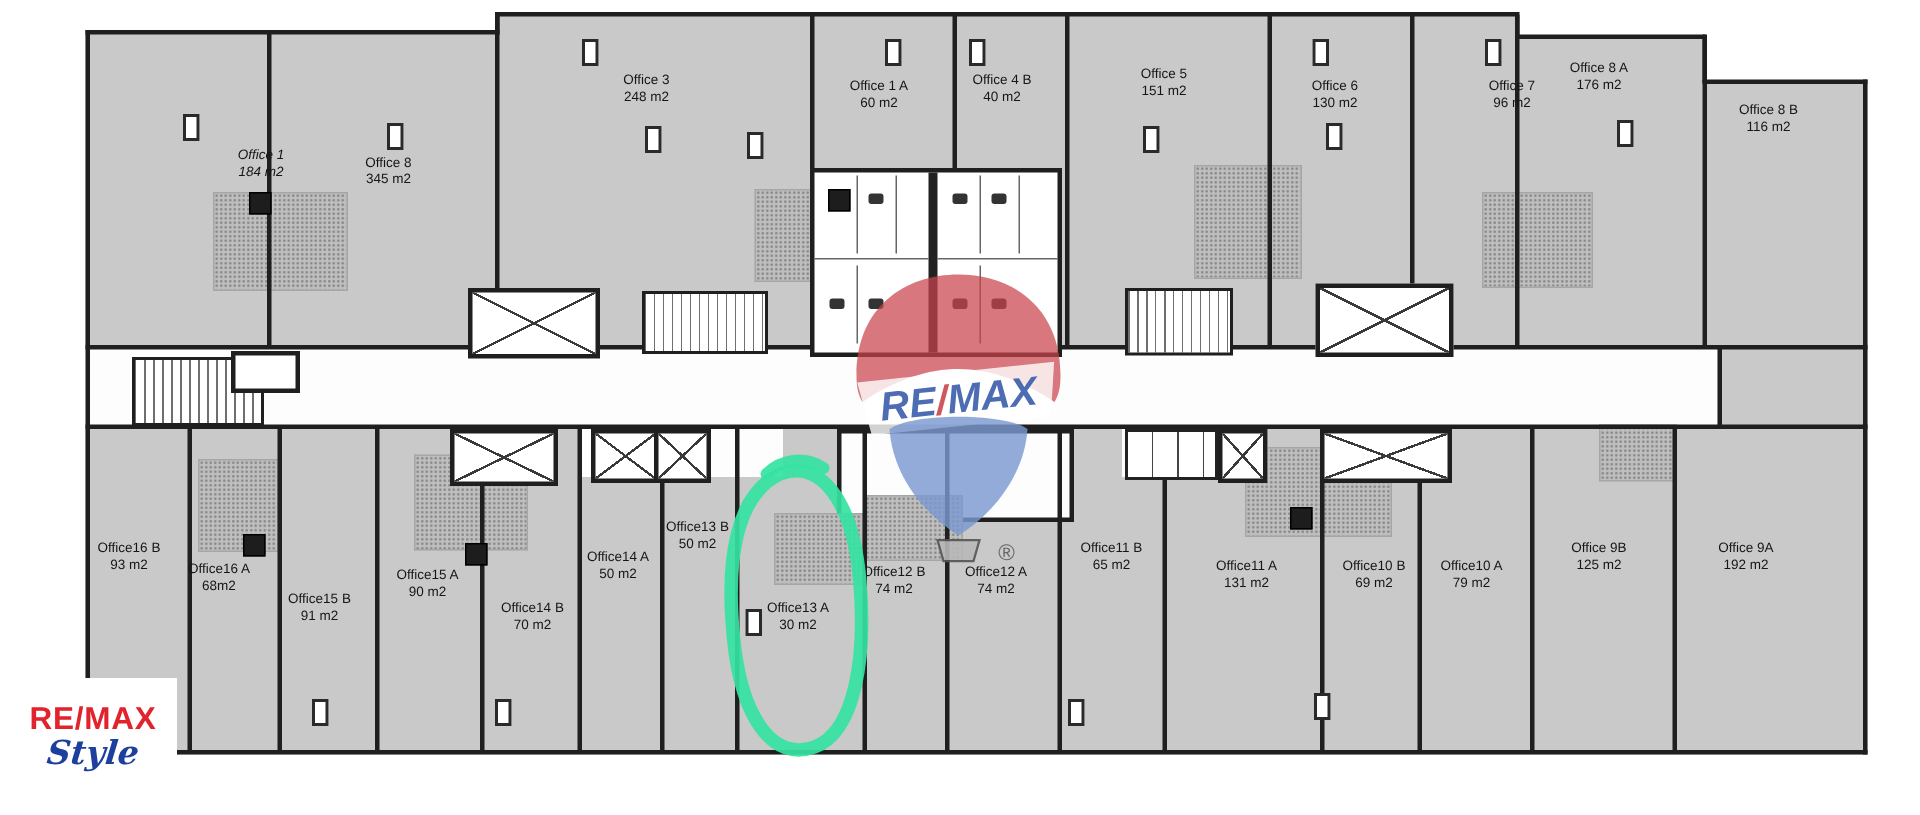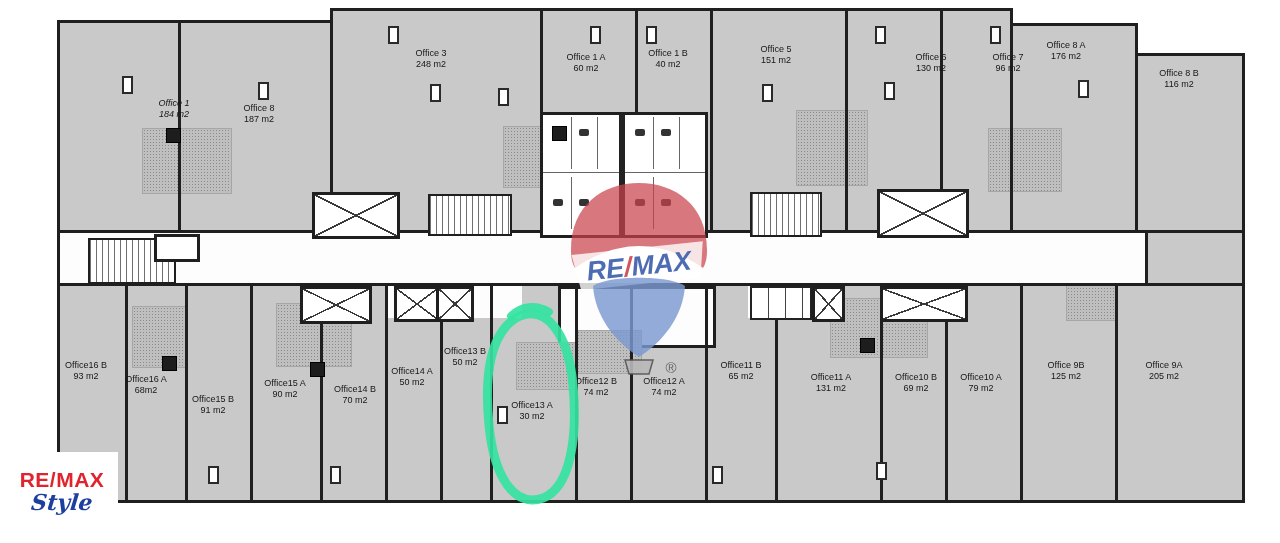--- a/index.html
+++ b/index.html
@@ -158,46 +158,46 @@
   <div class="col" style="left:712px;top:466px;"></div>
   <div class="col" style="left:876px;top:462px;"></div>
 
   <div class="dbox" style="left:166px;top:128px;"></div>
   <div class="dbox" style="left:162px;top:356px;"></div>
   <div class="dbox" style="left:310px;top:362px;"></div>
   <div class="dbox" style="left:860px;top:338px;"></div>
   <div class="dbox" style="left:552px;top:126px;"></div>
 
   <div class="label" style="left:128px;top:98px;font-style:italic;"><span>Office 1</span><br><span>184 m2</span></div>
-  <div class="label" style="left:213px;top:103px;"><span>Office 8</span><br><span>187 m2</span></div>
+  <div class="label" style="left:213px;top:103px;"><span>Office 8</span><br><span>345 m2</span></div>
   <div class="label" style="left:385px;top:48px;"><span>Office 3</span><br><span>248 m2</span></div>
   <div class="label" style="left:540px;top:52px;"><span>Office 1 A</span><br><span>60 m2</span></div>
-  <div class="label" style="left:622px;top:48px;"><span>Office 1 B</span><br><span>40 m2</span></div>
+  <div class="label" style="left:622px;top:48px;"><span>Office 4 B</span><br><span>40 m2</span></div>
   <div class="label" style="left:730px;top:44px;"><span>Office 5</span><br><span>151 m2</span></div>
-  <div class="label" style="left:846px;top:52px;padding-left:39px;"><span>Office 6</span><br><span>130 m2</span></div>
+  <div class="label" style="left:805px;top:52px;padding-left:39px;"><span>Office 6</span><br><span>130 m2</span></div>
   <div class="label" style="left:962px;top:52px;"><span>Office 7</span><br><span>96 m2</span></div>
   <div class="label" style="left:1020px;top:40px;"><span>Office 8 A</span><br><span>176 m2</span></div>
   <div class="label" style="left:1133px;top:68px;"><span>Office 8 B</span><br><span>116 m2</span></div>
 
   <div class="label" style="left:40px;top:360px;"><span>Office16 B</span><br><span>93 m2</span></div>
   <div class="label" style="left:100px;top:374px;"><span>Office16 A</span><br><span>68m2</span></div>
   <div class="label" style="left:167px;top:394px;"><span>Office15 B</span><br><span>91 m2</span></div>
   <div class="label" style="left:239px;top:378px;"><span>Office15 A</span><br><span>90 m2</span></div>
-  <div class="label" style="left:309px;top:384px;"><span>Office14 B</span><br><span>70 m2</span></div>
+  <div class="label" style="left:309px;top:400px;"><span>Office14 B</span><br><span>70 m2</span></div>
   <div class="label" style="left:366px;top:366px;"><span>Office14 A</span><br><span>50 m2</span></div>
   <div class="label" style="left:419px;top:346px;"><span>Office13 B</span><br><span>50 m2</span></div>
   <div class="label" style="left:486px;top:400px;"><span>Office13 A</span><br><span>30 m2</span></div>
   <div class="label" style="left:550px;top:376px;"><span>Office12 B</span><br><span>74 m2</span></div>
   <div class="label" style="left:618px;top:376px;"><span>Office12 A</span><br><span>74 m2</span></div>
   <div class="label" style="left:695px;top:360px;"><span>Office11 B</span><br><span>65 m2</span></div>
   <div class="label" style="left:785px;top:372px;"><span>Office11 A</span><br><span>131 m2</span></div>
   <div class="label" style="left:870px;top:372px;"><span>Office10 B</span><br><span>69 m2</span></div>
   <div class="label" style="left:935px;top:372px;"><span>Office10 A</span><br><span>79 m2</span></div>
   <div class="label" style="left:1020px;top:360px;"><span>Office 9B</span><br><span>125 m2</span></div>
-  <div class="label" style="left:1118px;top:360px;"><span>Office 9A</span><br><span>205 m2</span></div>
+  <div class="label" style="left:1118px;top:360px;"><span>Office 9A</span><br><span>192 m2</span></div>
 
   <div id="balloon">
     <svg width="152" height="198" viewBox="0 0 152 198">
       <path d="M 8 72 C 8 27 40 5 76 5 C 112 5 144 27 144 72 C 144 80 143 85 140 90 C 118 75 96 68 76 68 C 56 68 34 75 12 90 C 9 85 8 80 8 72 Z" fill="#c9444c" opacity="0.72"></path>
       <g transform="rotate(-6 76 88)">
         <path d="M 10 70 L 142 70 L 136 106 L 16 106 Z" fill="#ffffff" opacity="0.8"></path>
         <text x="76" y="97" text-anchor="middle" font-family="Liberation Sans, sans-serif" font-size="27" font-weight="bold" font-style="italic" opacity="0.9">
           <tspan fill="#3a5dab">RE</tspan><tspan fill="#c9444c">/</tspan><tspan fill="#3a5dab">MAX</tspan>
         </text>
       </g>

